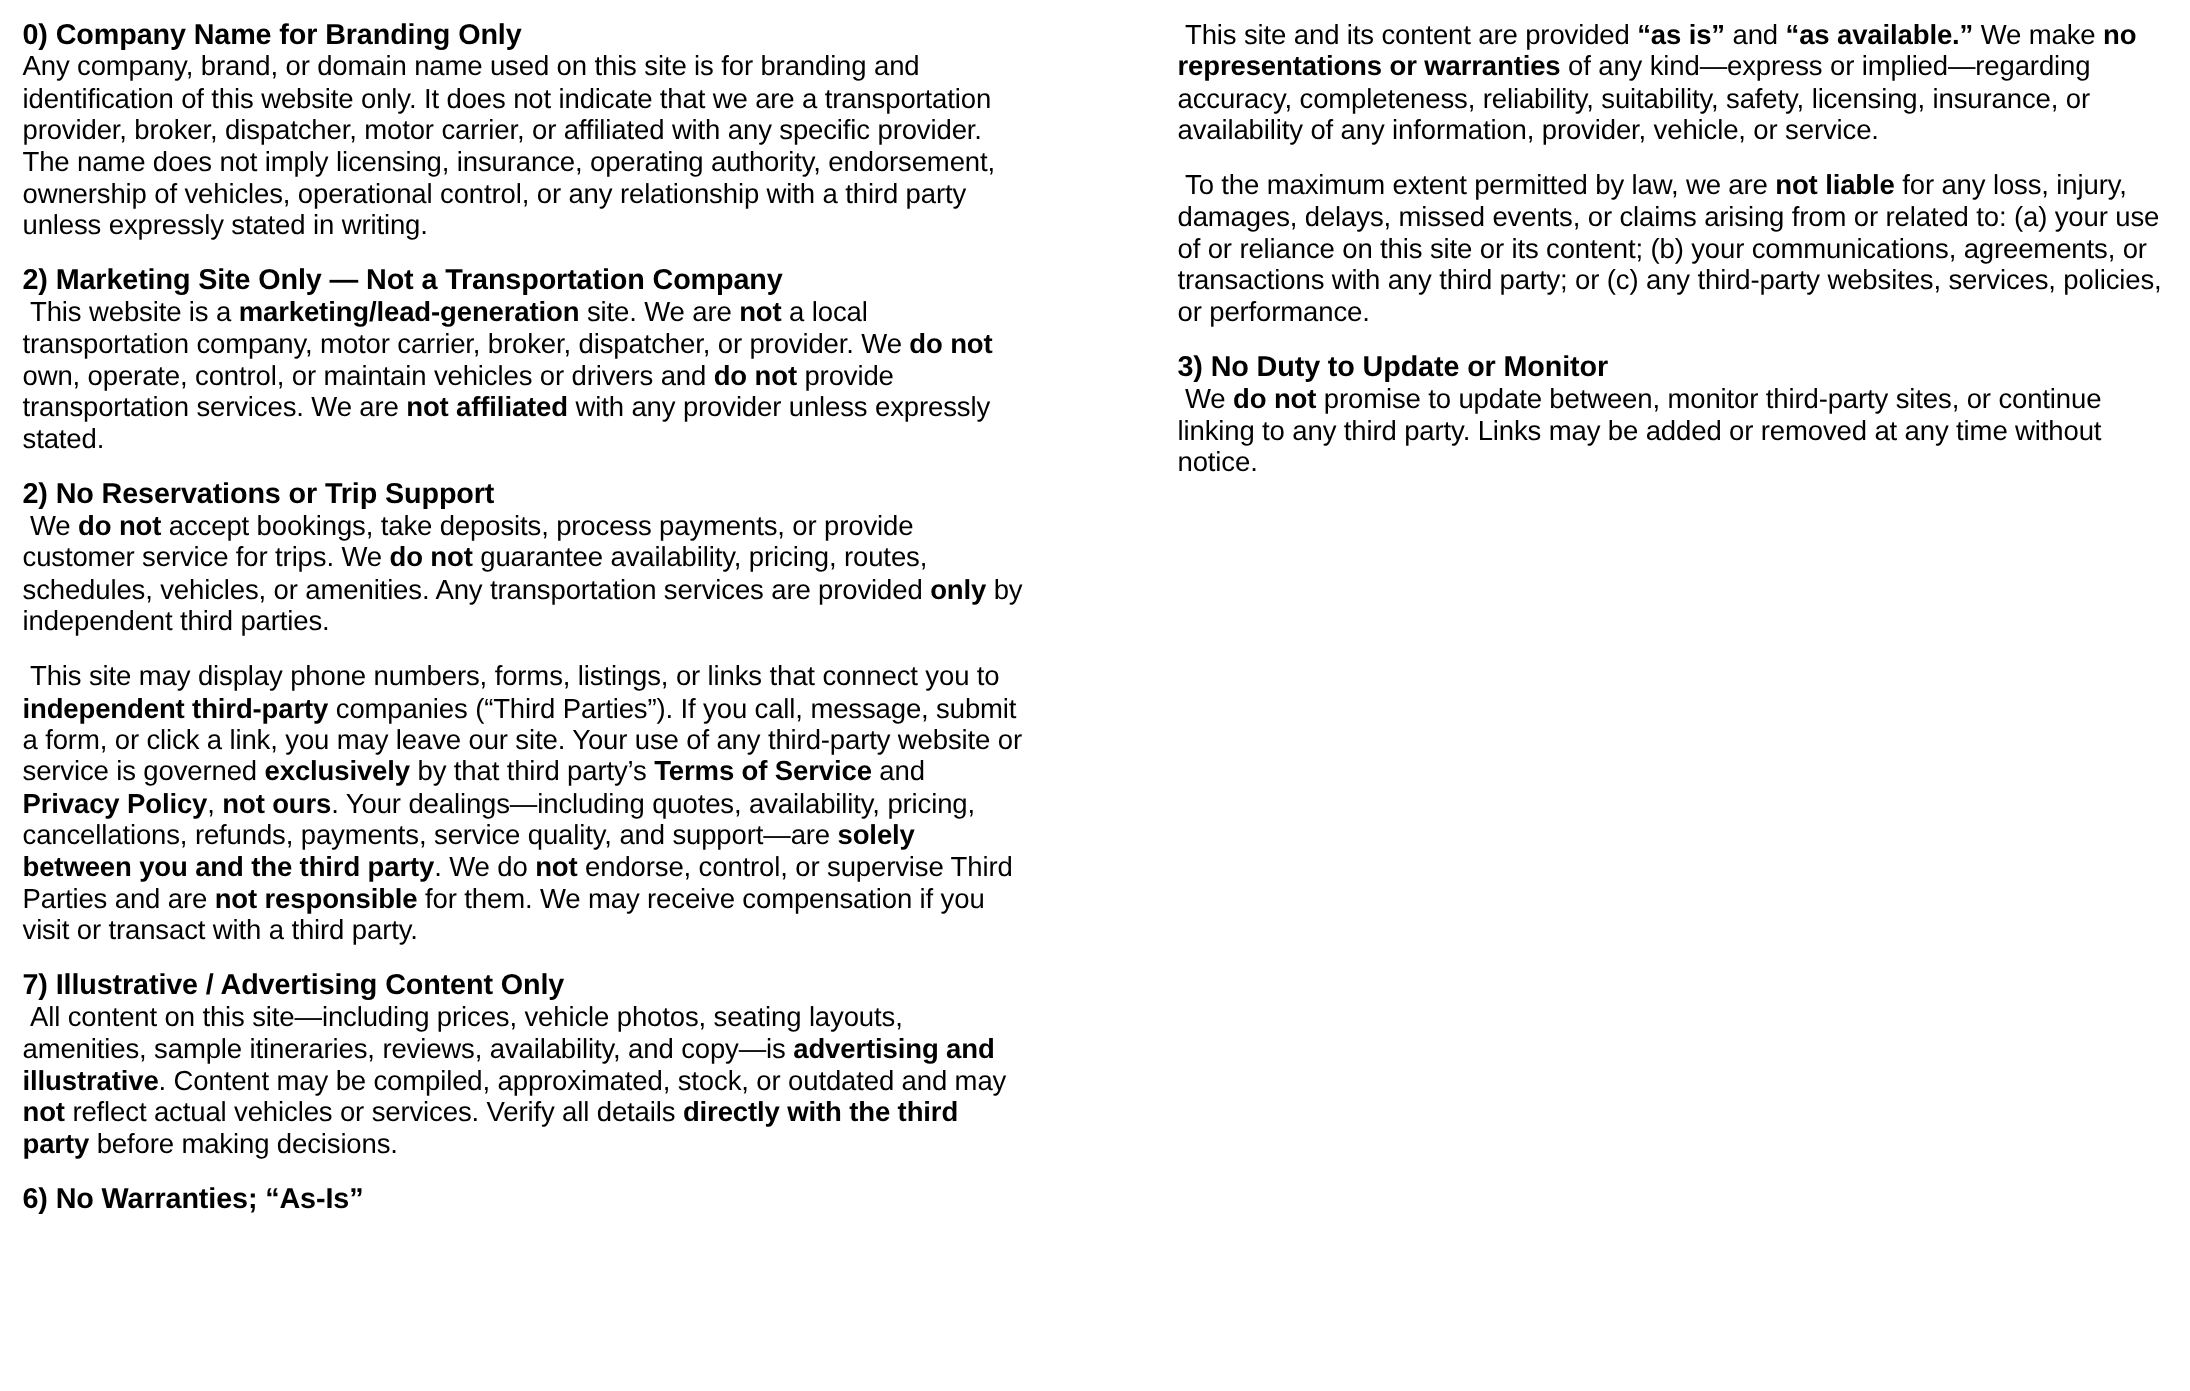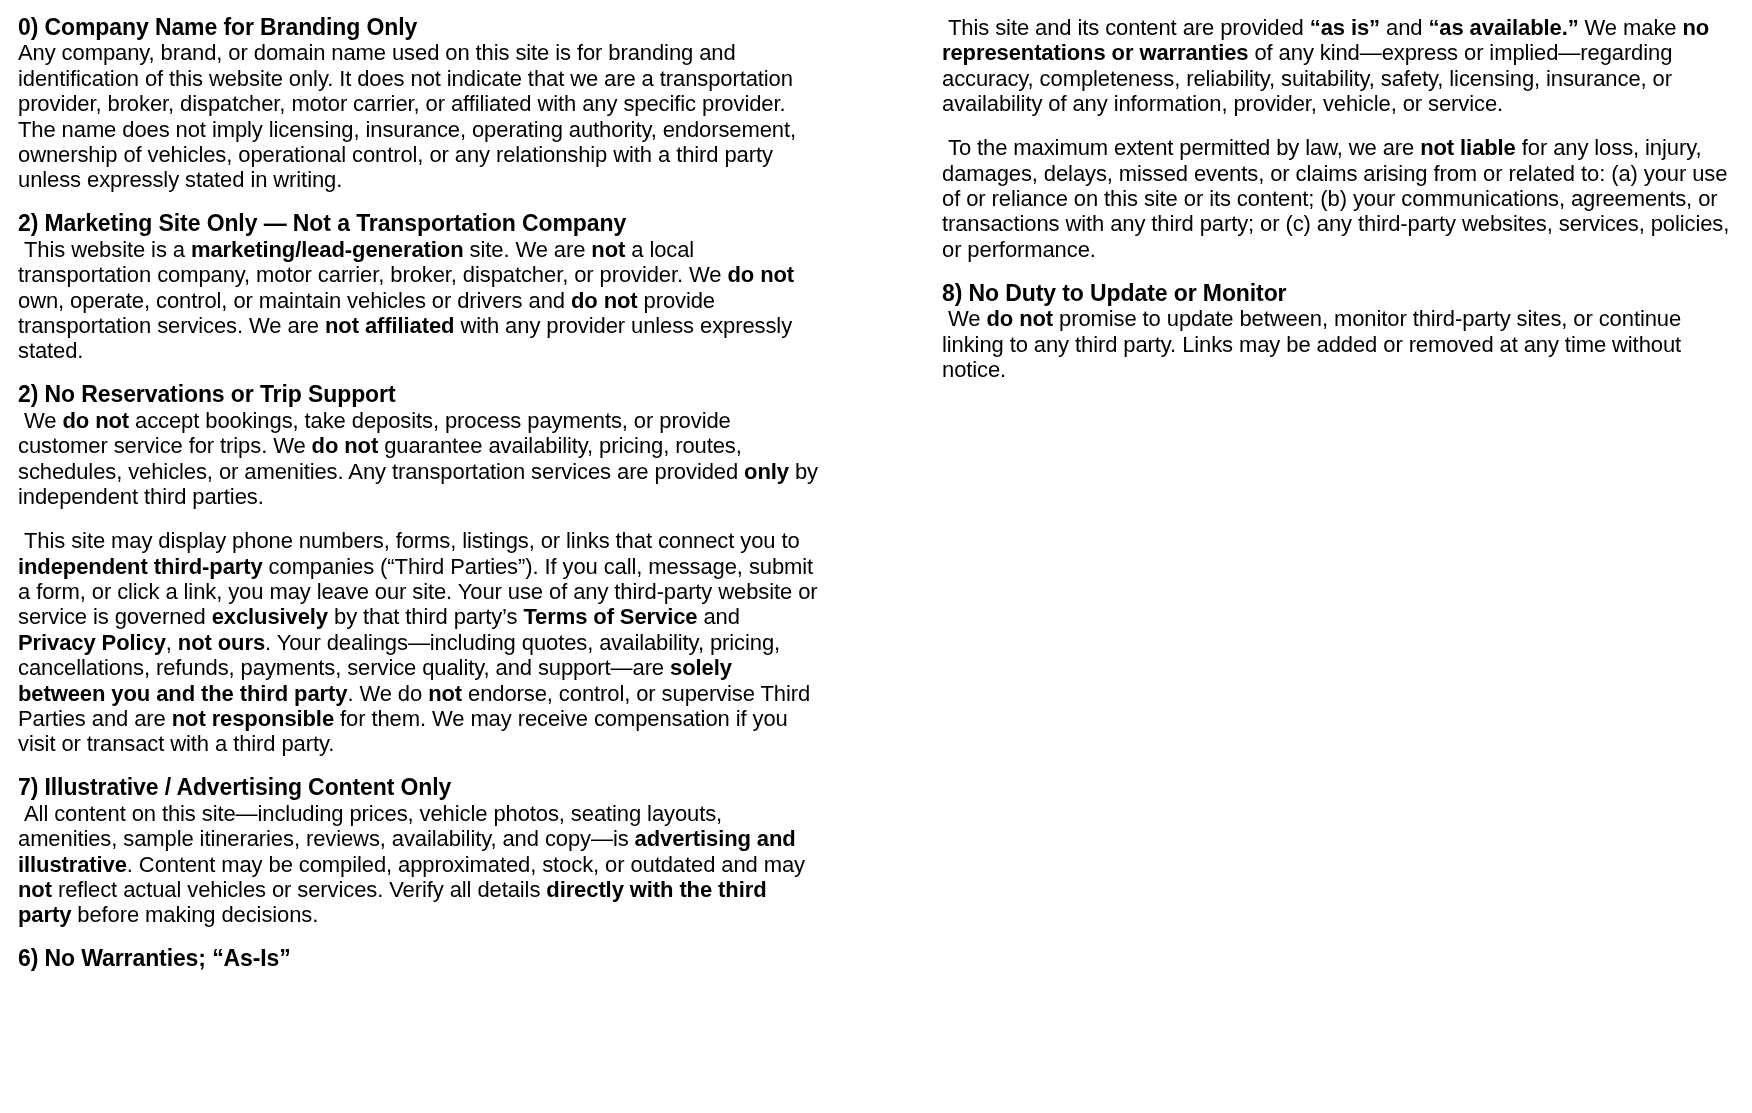--- a/index.html
+++ b/index.html
@@ -64,17 +64,17 @@
         <p class="section-paragraph"><span class="run-regular"> All content on this site—including prices, vehicle photos, seating layouts, amenities, sample itineraries, reviews, availability, and copy—is </span><span class="run-bold">advertising and illustrative</span><span class="run-regular">. Content may be compiled, approximated, stock, or outdated and may </span><span class="run-bold">not</span><span class="run-regular"> reflect actual vehicles or services. Verify all details </span><span class="run-bold">directly with the third party</span><span class="run-regular"> before making decisions.</span></p>
       </section>
       <section class="disclaimer-section">
         <h2 class="section-heading">6) No Warranties; “As-Is”</h2>
         <p class="section-paragraph"><span class="run-regular"> This site and its content are provided </span><span class="run-bold">“as is”</span><span class="run-regular"> and </span><span class="run-bold">“as available.”</span><span class="run-regular"> We make </span><span class="run-bold">no representations or warranties</span><span class="run-regular"> of any kind—express or implied—regarding accuracy, completeness, reliability, suitability, safety, licensing, insurance, or availability of any information, provider, vehicle, or service.</span></p>
       </section>
       <section class="disclaimer-section">
         <p class="section-paragraph"><span class="run-regular"> To the maximum extent permitted by law, we are </span><span class="run-bold">not liable</span><span class="run-regular"> for any loss, injury, damages, delays, missed events, or claims arising from or related to: (a) your use of or reliance on this site or its content; (b) your communications, agreements, or transactions with any third party; or (c) any third-party websites, services, policies, or performance.</span></p>
       </section>
       <section class="disclaimer-section">
-        <h2 class="section-heading">8) No Duty to Update or Monitor</h2>
+        <h2 class="section-heading">3) No Duty to Update or Monitor</h2>
         <p class="section-paragraph"><span class="run-regular"> We </span><span class="run-bold">do not</span><span class="run-regular"> promise to update between, monitor third-party sites, or continue linking to any third party. Links may be added or removed at any time without notice.</span></p>
       </section>
     </div>
 </main>
 
 </body></html>

